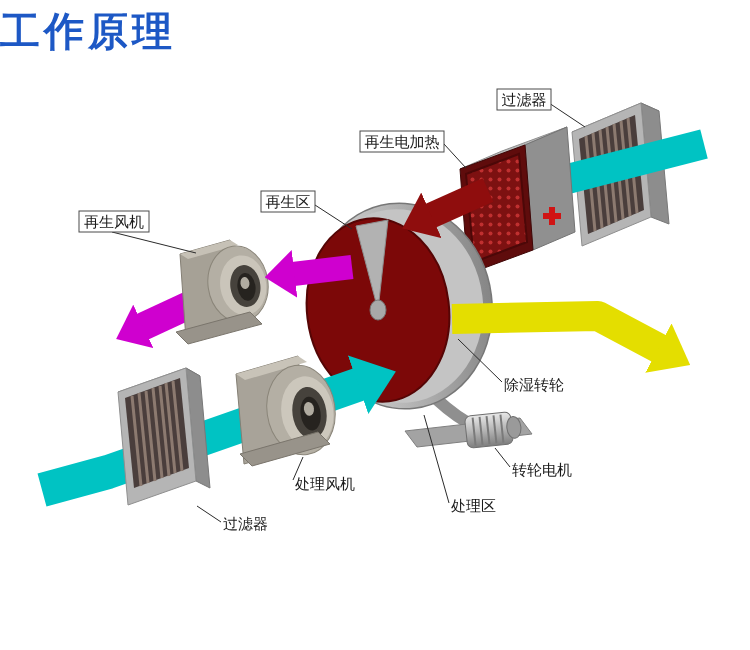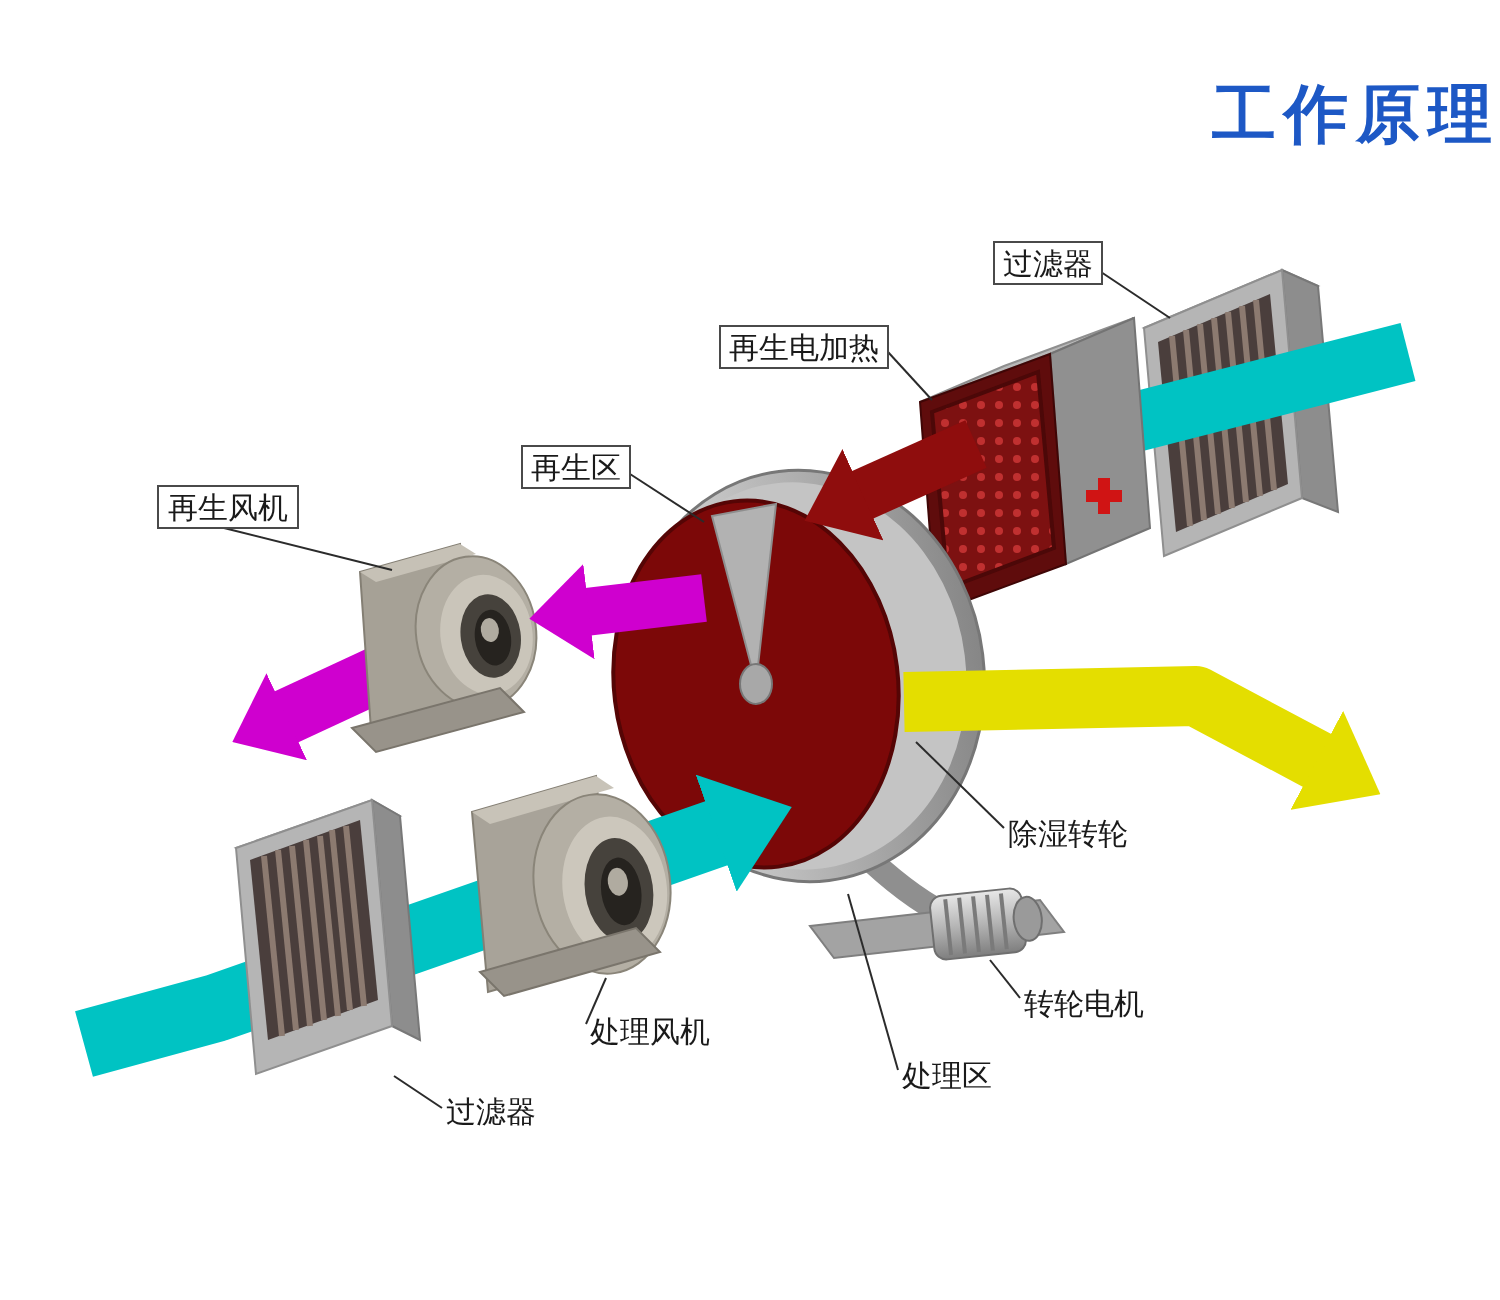--- a/index.html
+++ b/index.html
@@ -4,23 +4,23 @@
 <style>
   html, body {
     margin: 0; padding: 0;
     width: 750px; height: 650px;
     background: #ffffff;
     overflow: hidden;
     font-family: "Liberation Sans", sans-serif;
   }
   .title {
     height: 54px;
-    padding-top: 36px;
-    text-align: right;
-    font-size: 32px;
+    padding-top: 4px;
+    text-align: left;
+    font-size: 40px;
     font-weight: bold;
     letter-spacing: 4px;
     color: #1d58c5;
   }
   svg text {
     font-family: "Liberation Sans", sans-serif;
     font-size: 15px;
     fill: #1a1a1a;
   }
   .lblbox { fill: #ffffff; stroke: #4a4a4a; stroke-width: 1; }

